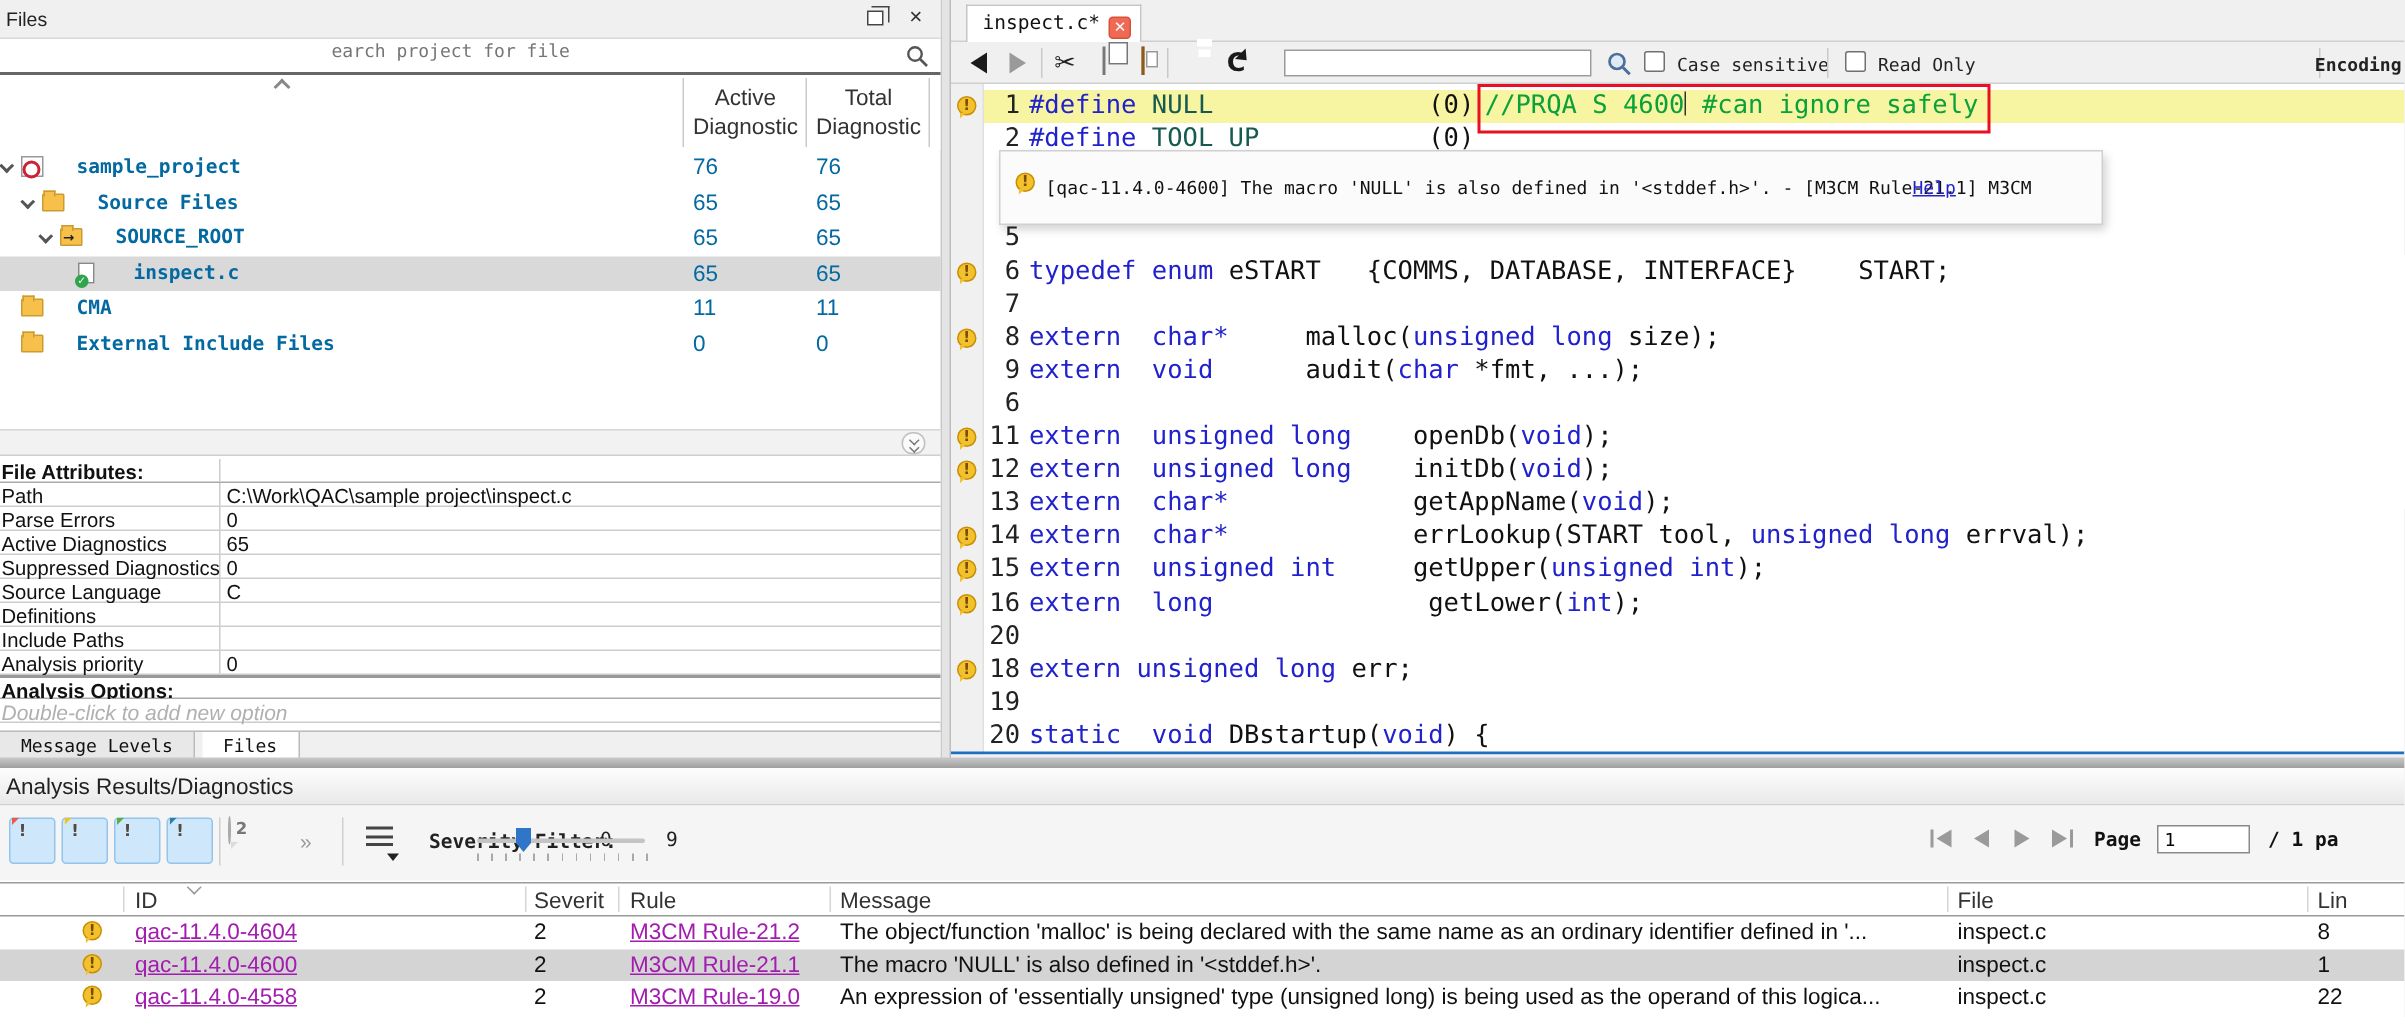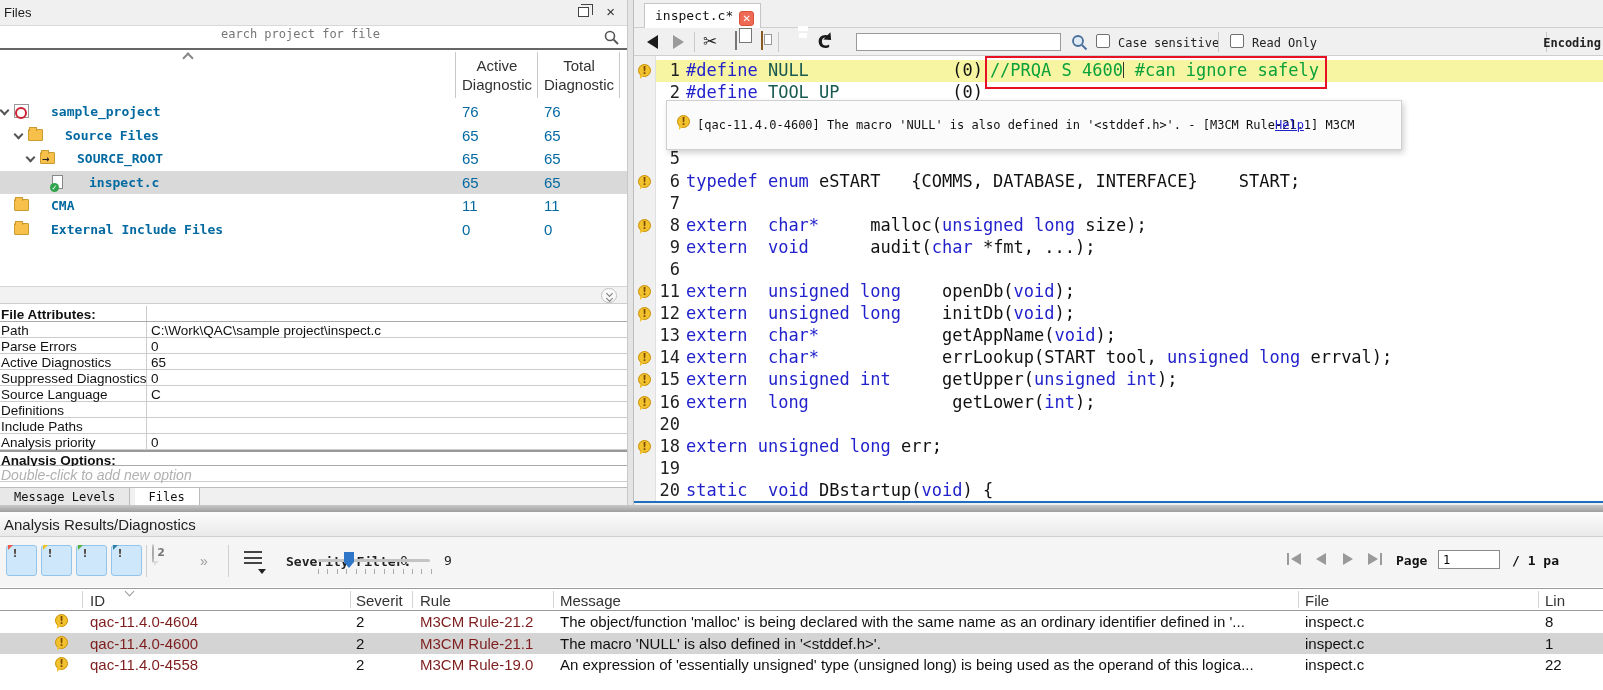--- a/index.html
+++ b/index.html
@@ -129,21 +129,21 @@
   .page-total { position:absolute; top:16px; font:bold 13px "DejaVu Sans Mono",monospace; color:#111; white-space:nowrap; }
 
   .rtable { position:absolute; left:0; top:76px; width:100%; bottom:0; background:#fff; }
   .rt-head { position:absolute; left:0; top:0; width:100%; height:23px; background:#fff; border-top:1px solid #9a9a9a; border-bottom:1px solid #9a9a9a; }
   .rt-head .h { position:absolute; top:3px; font-size:15px; color:#333; }
   .rt-head .v { position:absolute; top:2px; bottom:2px; width:1px; background:#d5d5d5; }
   .rt-sort { position:absolute; left:126px; top:-1px; width:7px; height:7px; border-right:1.5px solid #999; border-bottom:1.5px solid #999; transform:rotate(45deg); }
   .rt-row { position:absolute; left:0; width:100%; height:21.5px; }
   .rt-row.sel { background:#d4d4d4; }
   .rt-row .cell { position:absolute; top:2px; font-size:15px; color:#111; white-space:nowrap; overflow:hidden; }
-  .rt-row .link { color:#7f1d1d; }
+  .rt-row .link { color:#a21caf; text-decoration:underline; }
   .rt-row .gbub { left:55px; top:3px; }
 </style>
 </head>
 <body>
 
 <div id="left-panel">
   <div class="lp-title">
     <span class="t">Files</span>
     <span class="float-ico"></span>
     <span class="x-ico">×</span>

